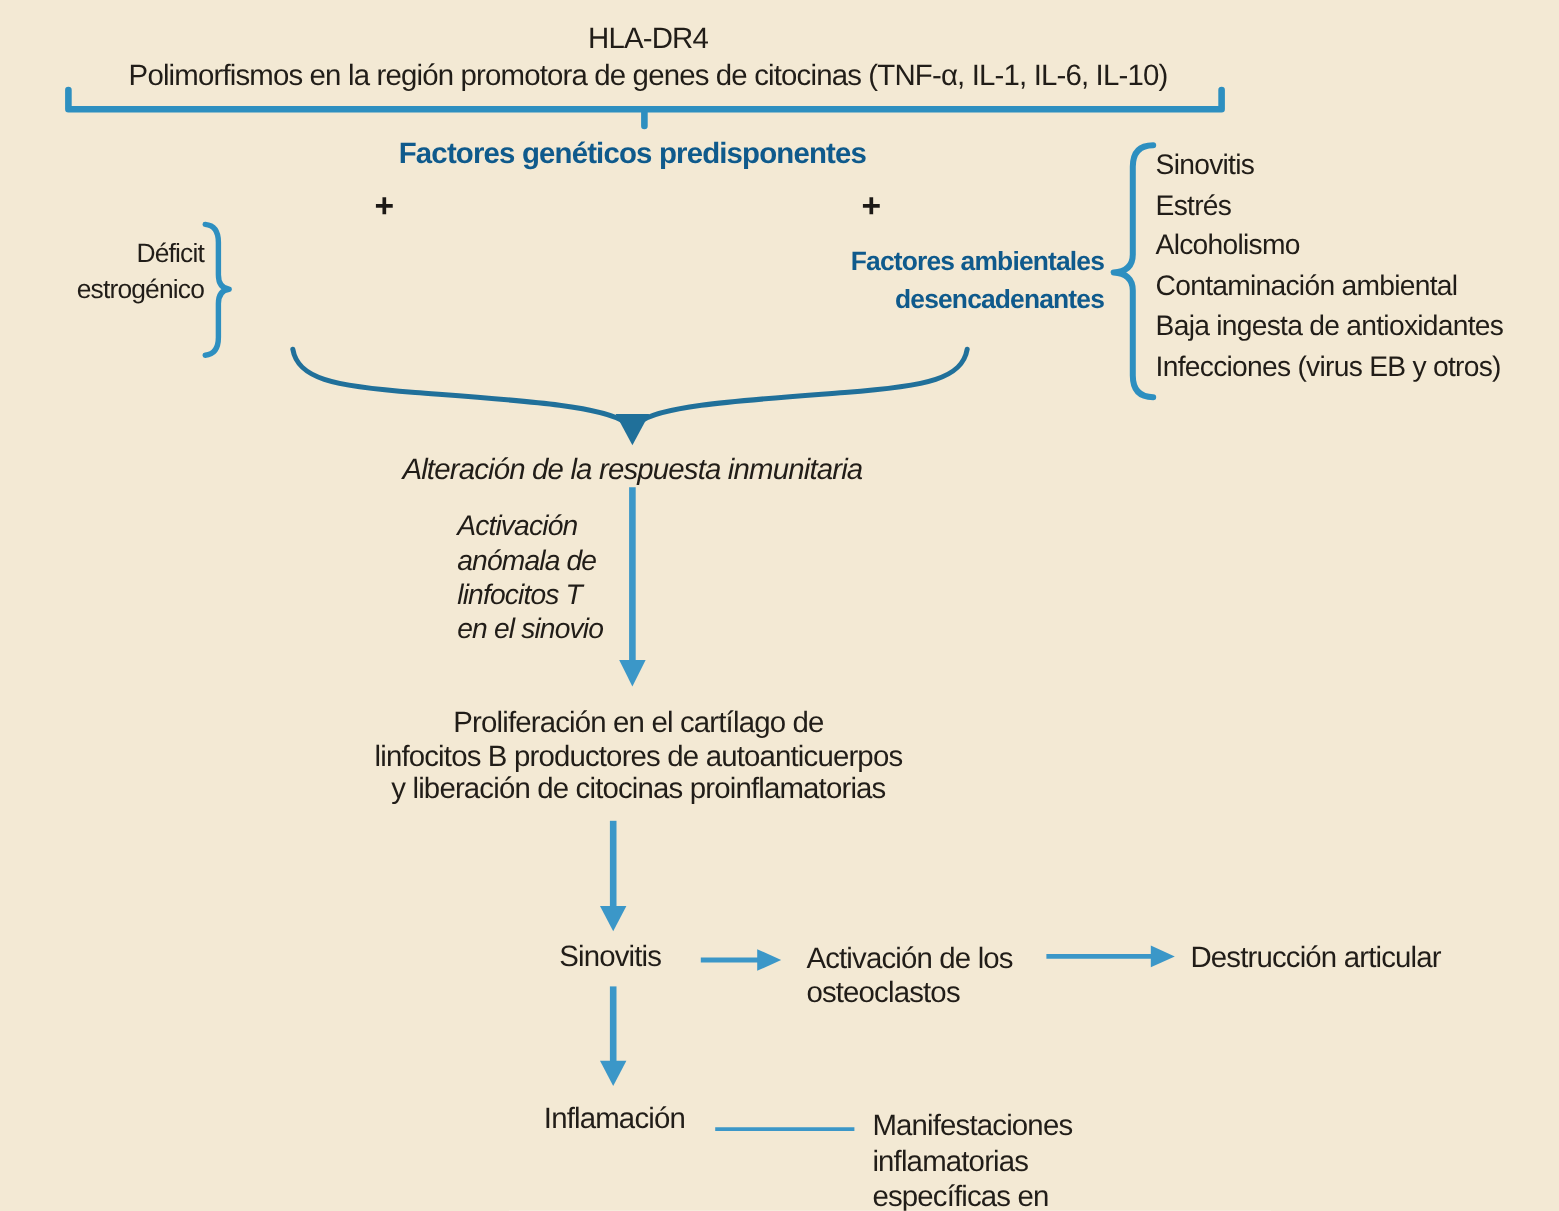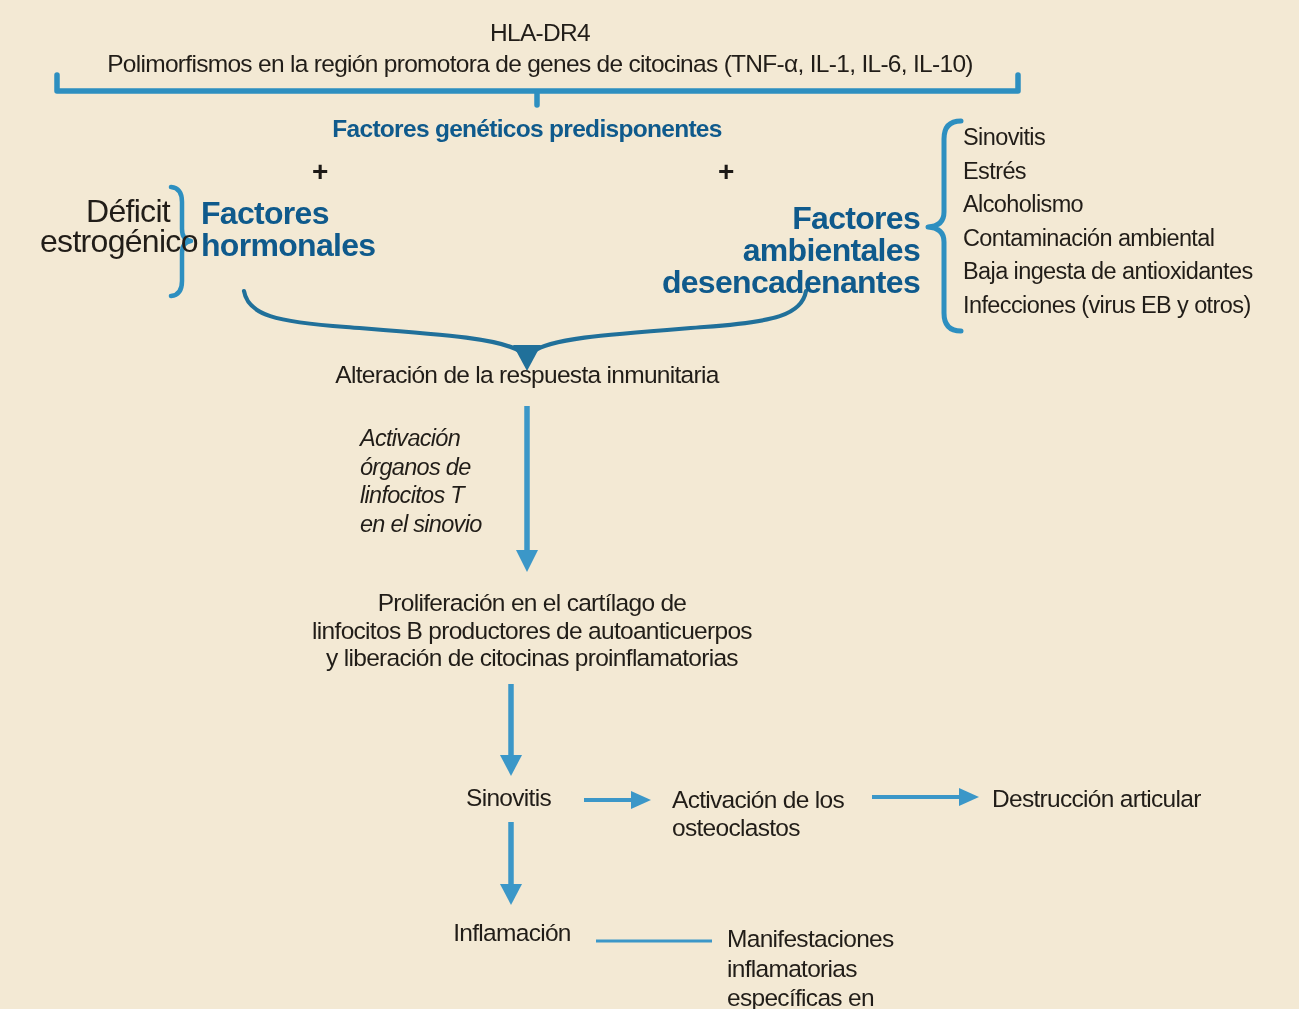--- a/index.html
+++ b/index.html
@@ -4,21 +4,21 @@
 <style>
   html,body{margin:0;padding:0;}
   .canvas{
     position:relative;width:1299px;height:1009px;overflow:hidden;
     background:#f3e9d4;
     font-family:"Liberation Sans",sans-serif;
     color:#211d18;
   }
   .abs{position:absolute;}
   .t{font-size:24.5px;line-height:29px;letter-spacing:-0.7px;white-space:nowrap;}
-  .tm{font-size:32px;line-height:30px;letter-spacing:-0.7px;}
+  .tm{font-size:22px;line-height:30px;letter-spacing:-0.7px;}
   .blue{color:#0f5a8c;font-weight:bold;}
   .center{text-align:center;}
   .right{text-align:right;}
   .italic{font-style:italic;}
   .plus{font-size:28px;font-weight:bold;color:#1c1916;}
   .list-item{font-size:23.5px;line-height:33.6px;letter-spacing:-0.6px;white-space:nowrap;}
   svg.overlay{position:absolute;left:0;top:0;pointer-events:none;}
   .conn{fill:none;stroke-linecap:round;stroke-linejoin:round;}
 </style>
 </head>
@@ -61,43 +61,39 @@
 
   <div class="abs t center blue" style="left:227px;top:114px;width:600px;">Factores genéticos predisponentes</div>
 
   <div class="abs plus" style="left:312px;top:156px;">+</div>
   <div class="abs plus" style="left:718px;top:156px;">+</div>
 
   <div class="abs tm right" style="left:40px;top:196px;width:130px;">
     <div>Déficit</div>
     <div>estrogénico</div>
   </div>
-  <div class="abs tm blue" style="left:201px;top:197px;line-height:32px;">
-    <div>Factores</div>
-    <div>hormonales</div>
-  </div>
 
   <div class="abs tm right blue" style="left:620px;top:202px;width:300px;line-height:32px;">
     <div>Factores ambientales</div>
     <div>desencadenantes</div>
   </div>
   <div class="abs" style="left:963px;top:121px;">
       <div class="list-item">Sinovitis</div>
       <div class="list-item">Estrés</div>
       <div class="list-item">Alcoholismo</div>
       <div class="list-item">Contaminación ambiental</div>
       <div class="list-item">Baja ingesta de antioxidantes</div>
       <div class="list-item">Infecciones (virus EB y otros)</div>
     </div>
 
-  <div class="abs t center" style="left:277px;top:360px;width:500px;">Alteración de la respuesta inmunitaria</div>
+  <div class="abs t center" style="left:277px;top:377px;width:500px;font-style:italic;">Alteración de la respuesta inmunitaria</div>
 
-  <div class="abs t italic" style="left:360px;top:424px;line-height:28.6px;font-size:23.5px;">
+  <div class="abs t italic" style="left:381px;top:424px;line-height:28.6px;font-size:23.5px;">
     <div>Activación</div>
-    <div>órganos de</div>
+    <div>anómala de</div>
     <div>linfocitos T</div>
     <div>en el sinovio</div>
   </div>
 
   <div class="abs t center" style="left:282px;top:589px;width:500px;line-height:27.5px;">
     <div>Proliferación en el cartílago de</div>
     <div>linfocitos B productores de autoanticuerpos</div>
     <div>y liberación de citocinas proinflamatorias</div>
   </div>
 

